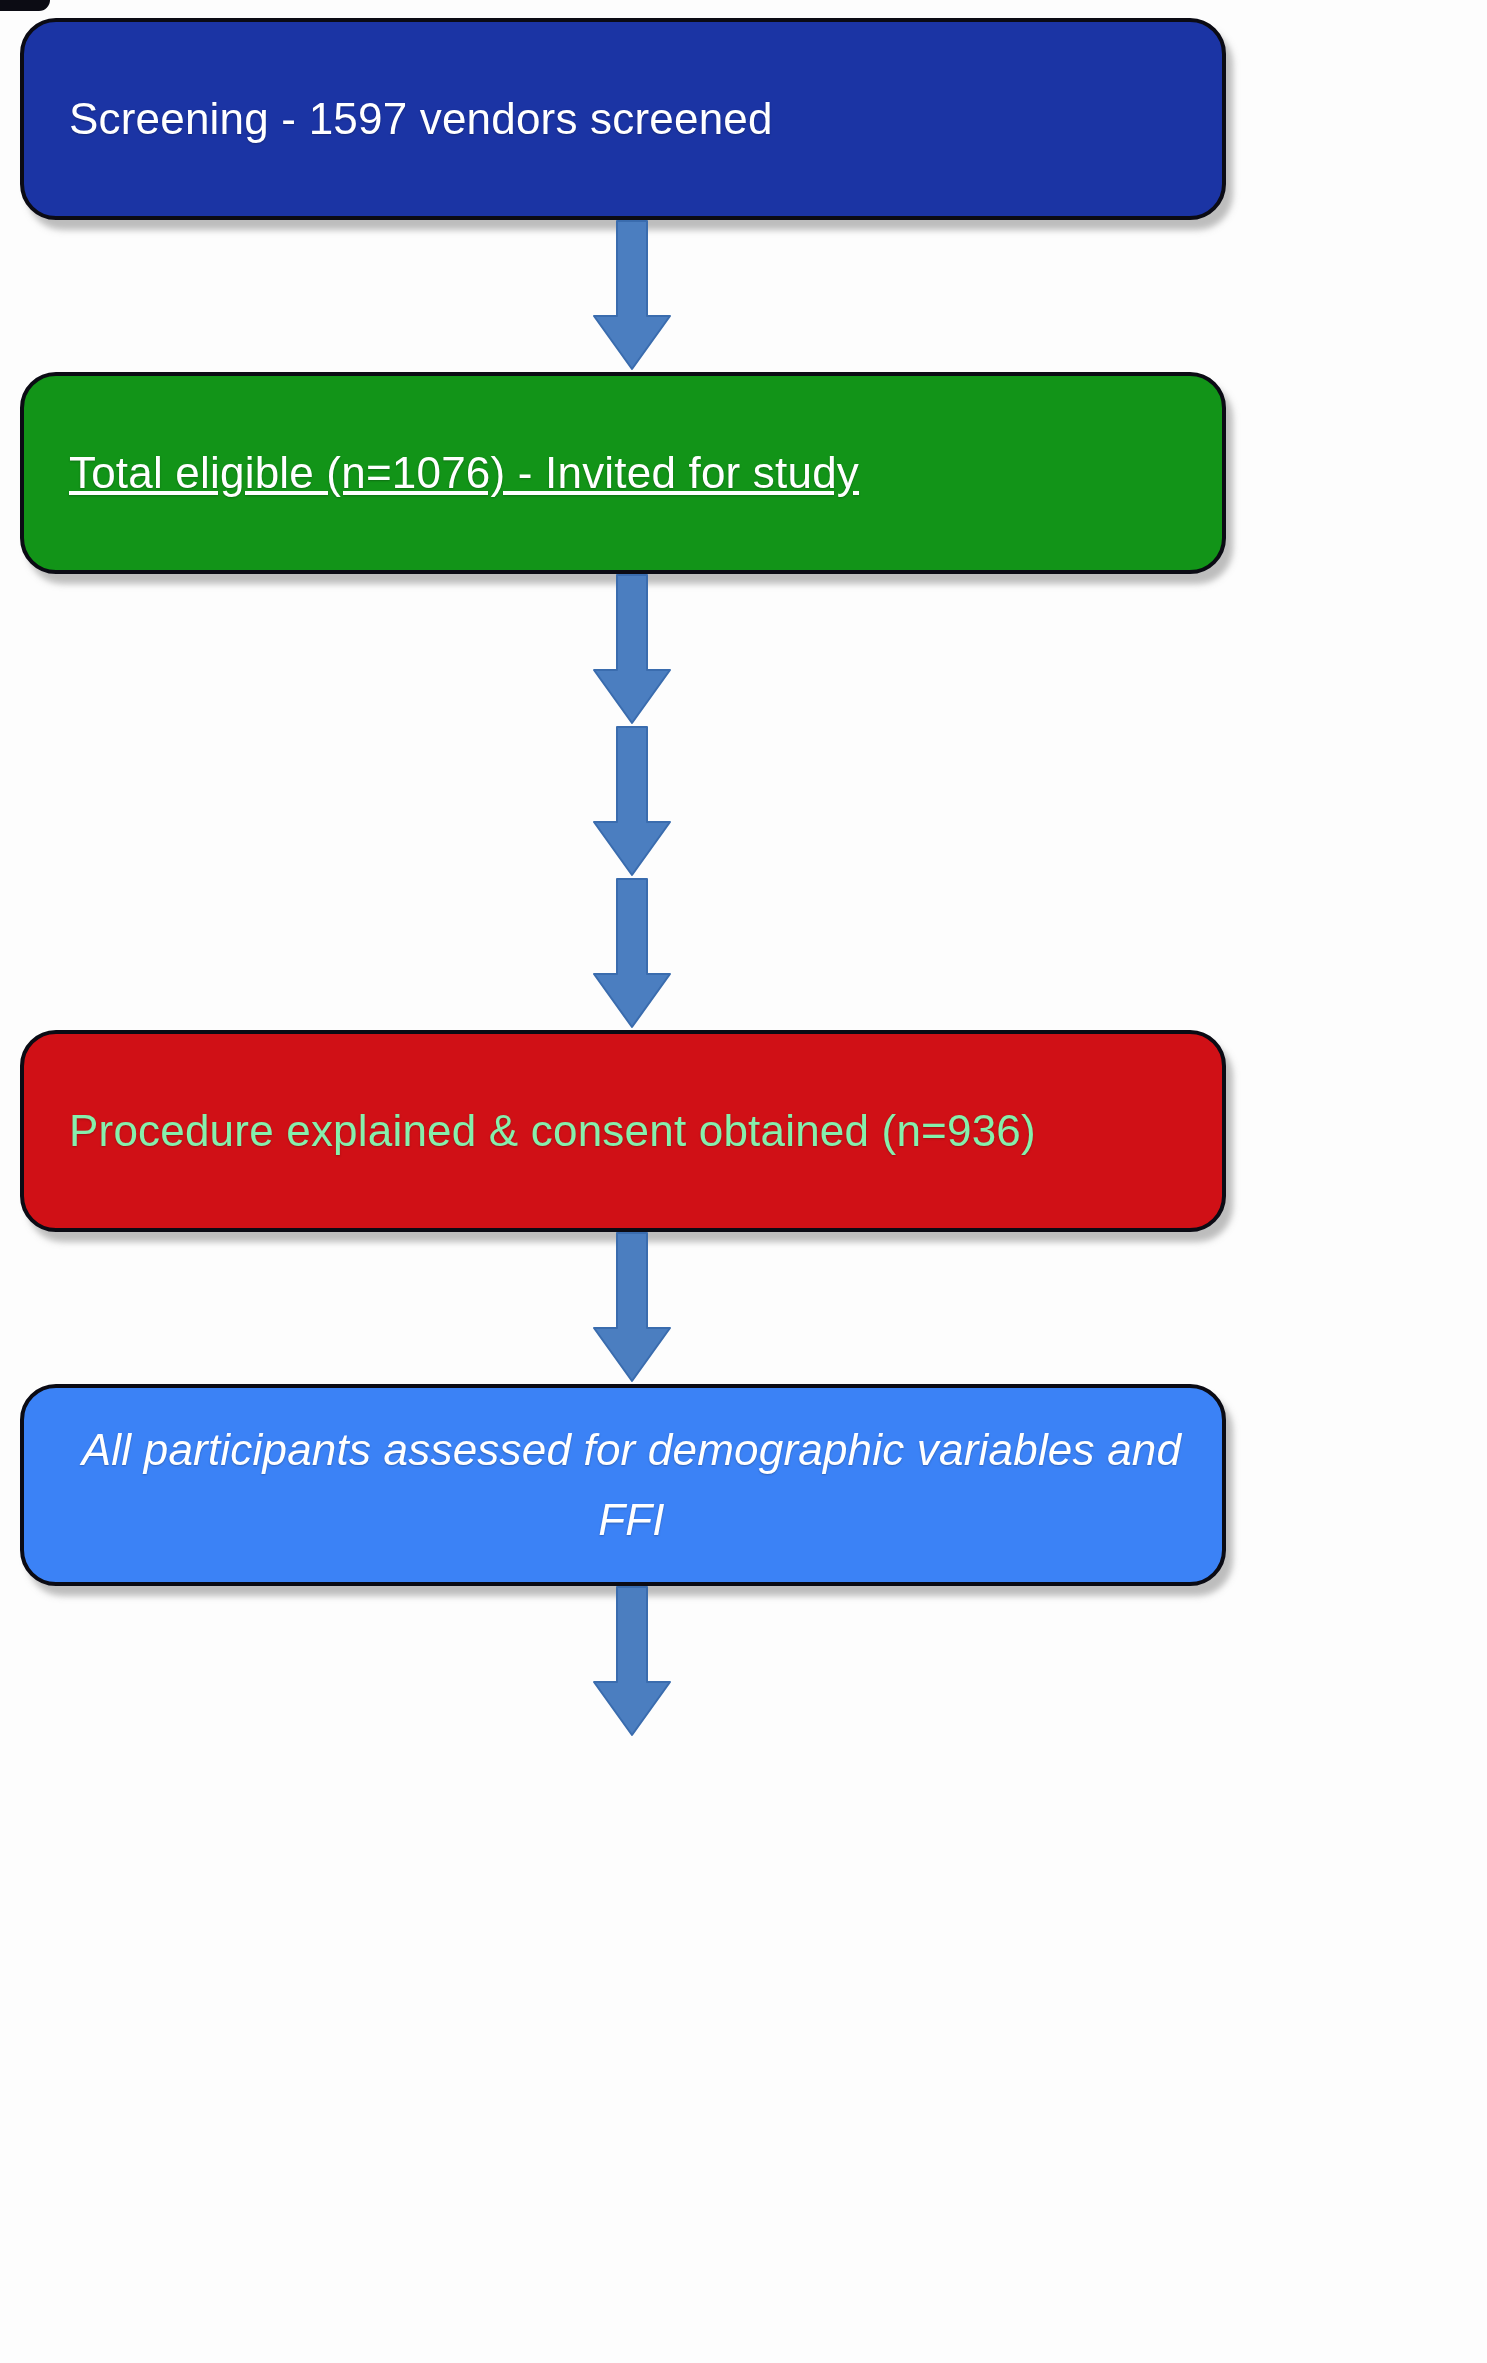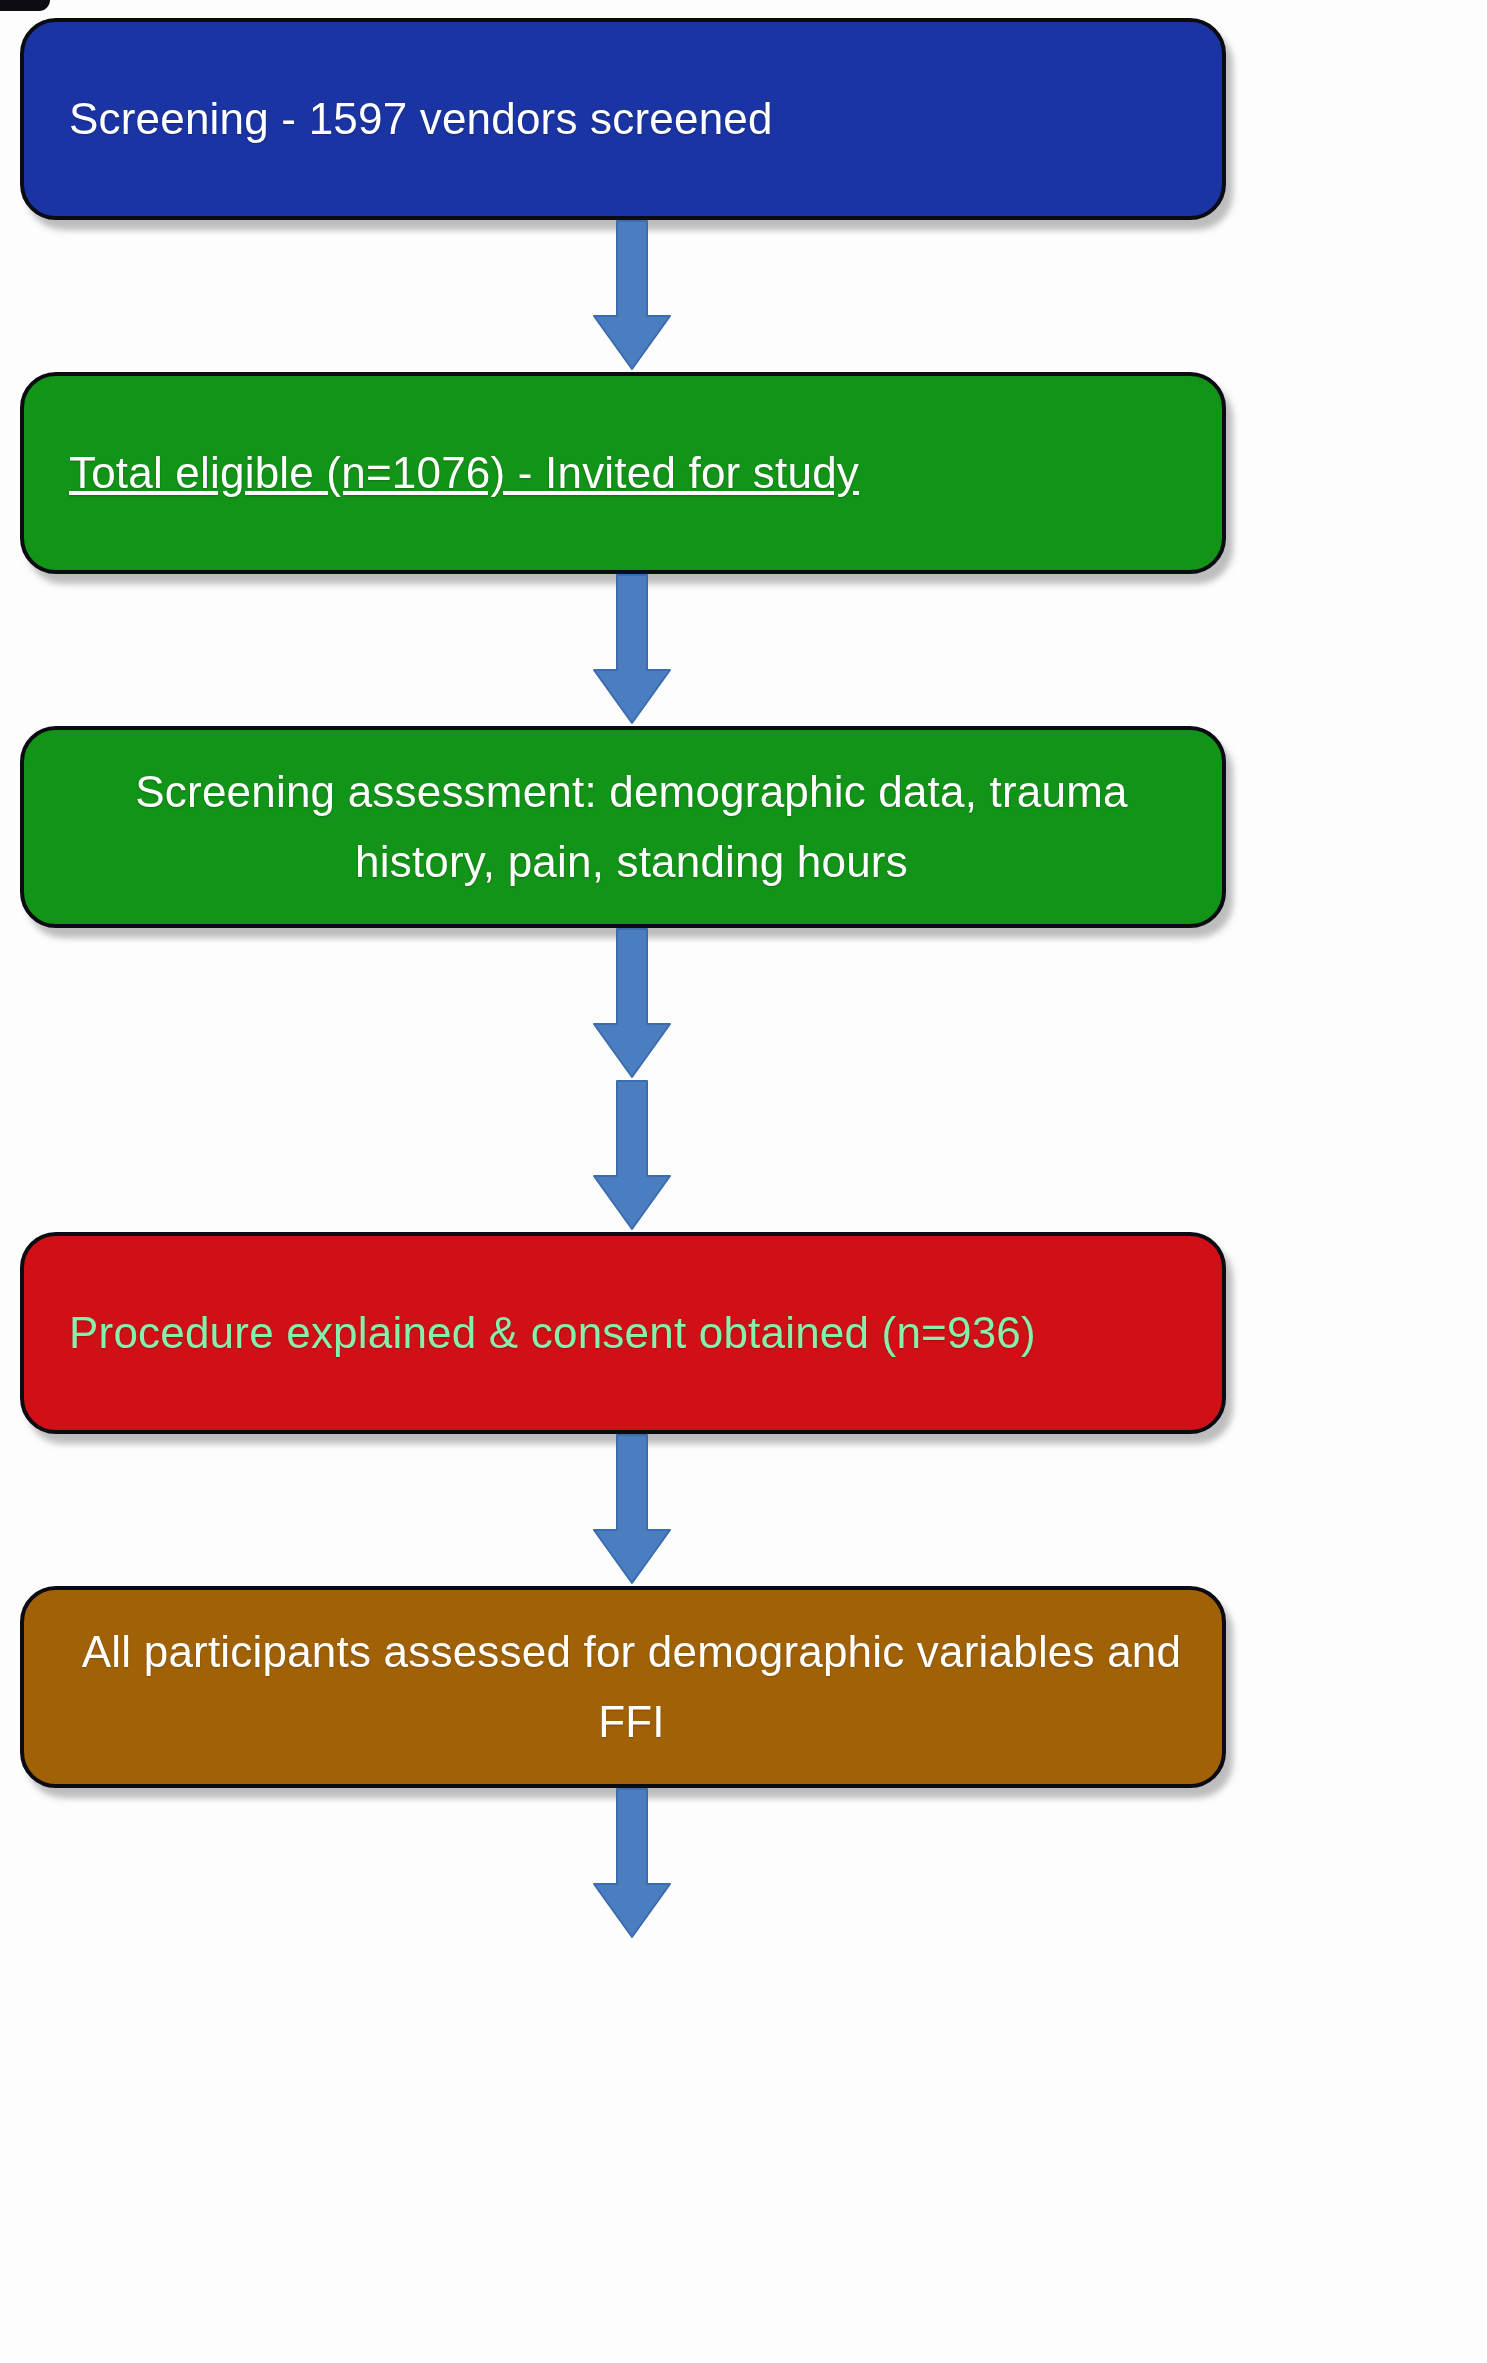--- a/index.html
+++ b/index.html
@@ -89,23 +89,20 @@
   <div class="node" style="background: rgb(18, 148, 24); color: rgb(255, 255, 255); text-decoration: underline;">
     <span class="node-label">Total eligible (n=1076) - Invited for study</span>
   </div>
 
   <div class="arrow">
     <svg width="82" height="152" viewBox="0 0 82 152" aria-hidden="true">
       <path d="M26 1 L56 1 L56 96 L79 96 L41 149 L3 96 L26 96 Z"></path>
     </svg>
   </div>
 
-  <div class="node" style="background: rgb(18, 148, 24); color: rgb(255, 255, 255);">
-    <span class="node-label">Screening assessment: demographic data, trauma history, pain, standing hours</span>
-  </div>
 
   <div class="arrow">
     <svg width="82" height="152" viewBox="0 0 82 152" aria-hidden="true">
       <path d="M26 1 L56 1 L56 96 L79 96 L41 149 L3 96 L26 96 Z"></path>
     </svg>
   </div>
 
 
   <div class="arrow">
     <svg width="82" height="152" viewBox="0 0 82 152" aria-hidden="true">
@@ -116,21 +113,21 @@
   <div class="node" style="background: rgb(208, 16, 22); color: #86efac;">
     <span class="node-label">Procedure explained &amp; consent obtained (n=936)</span>
   </div>
 
   <div class="arrow">
     <svg width="82" height="152" viewBox="0 0 82 152" aria-hidden="true">
       <path d="M26 1 L56 1 L56 96 L79 96 L41 149 L3 96 L26 96 Z"></path>
     </svg>
   </div>
 
-  <div class="node" style="background: #a16207; color: rgb(255, 255, 255);">
+  <div class="node" style="background: #3b82f6; color: rgb(255, 255, 255); font-style: italic;">
     <span class="node-label">All participants assessed for demographic variables and FFI</span>
   </div>
 
   <div class="arrow">
     <svg width="82" height="152" viewBox="0 0 82 152" aria-hidden="true">
       <path d="M26 1 L56 1 L56 96 L79 96 L41 149 L3 96 L26 96 Z"></path>
     </svg>
   </div>
 
 

